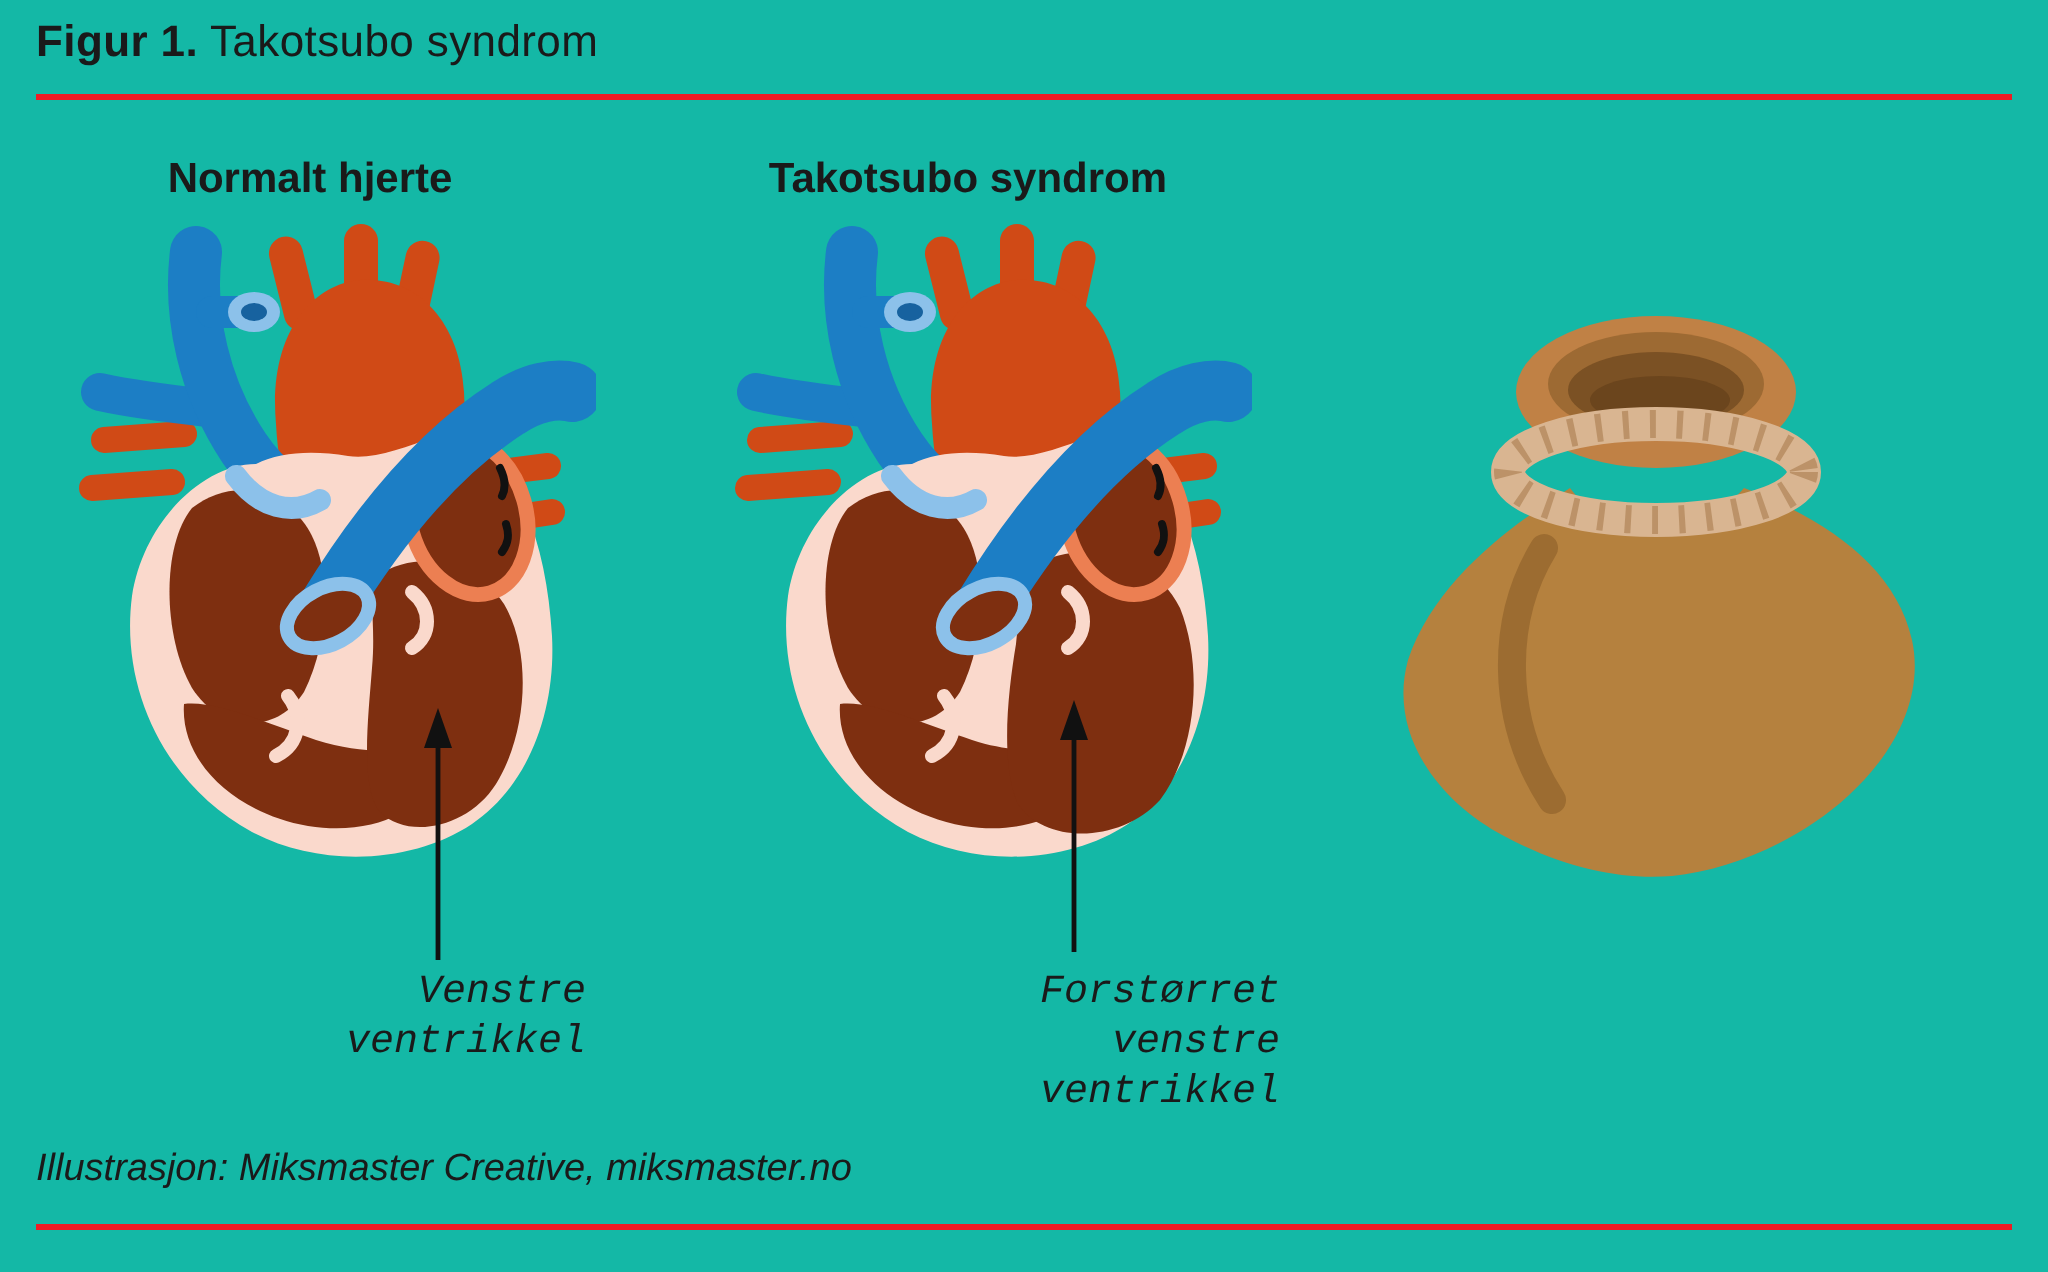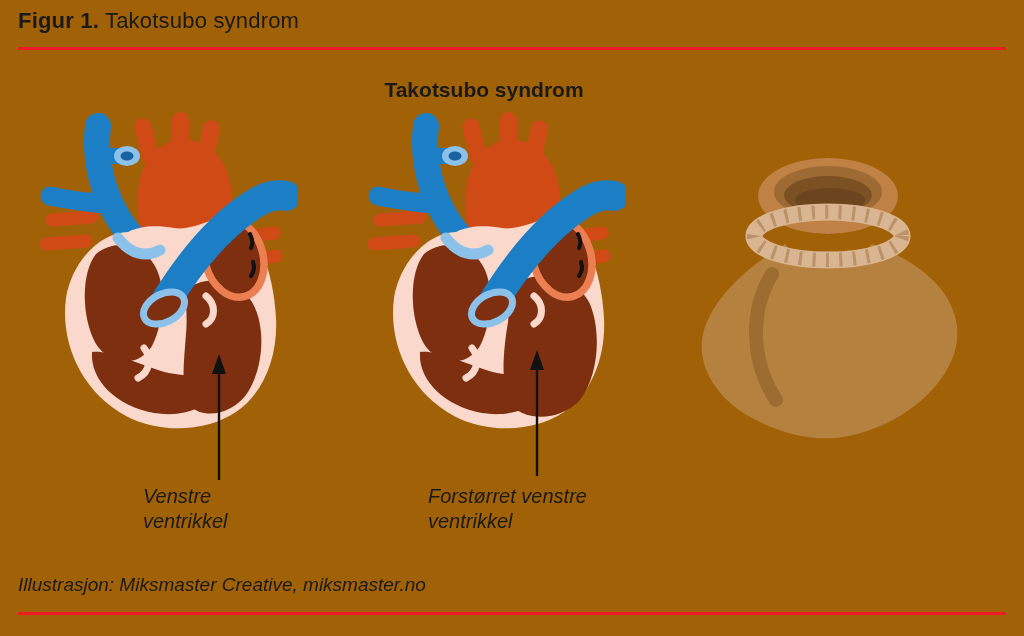--- a/index.html
+++ b/index.html
@@ -1,30 +1,30 @@
 <!DOCTYPE html>
 <html style="--accent-red: #ED1C24; --text: #1A1A1A; --arrow-black: #111111; --heart-wall-pink: #FAD9CC; --heart-chamber-brown: #7E2F10; --artery-orange: #D04A16; --atrium-rim-salmon: #EC7F52; --vein-blue: #1C7EC5; --vein-light-blue: #8CC1EA; --vein-opening-blue: #17629F; --pot-body: #B5813E; --pot-shadow: #9C6C31; --pot-rim: #C08145; --pot-mouth-mid: #9D6A33; --pot-mouth-dark: #7B5124; --pot-mouth-deep: #6B451D; --rope-tan: #D9B591; --rope-line: #B68C60;"><head>
 <meta charset="utf-8">
 <style>
   html,body{margin:0;padding:0;background:#ffffff;}
   .page{
-    position:relative;width:1024px;height:636px;background:#a16207;overflow:hidden;
+    position:relative;width:1024px;height:636px;background:#14b8a6;overflow:hidden;
     font-family:"Liberation Sans","DejaVu Sans",sans-serif;color:var(--text,#1a1a1a);
   }
   .fig-title{position:absolute;left:18px;top:8px;font-size:22px;letter-spacing:.2px;}
   .fig-title b{font-weight:700;}
   .rule{position:absolute;left:18px;width:988px;height:2.5px;background:var(--accent-red,#ED1C24);}
   .rule.top{top:47px;}
   .rule.bottom{top:612px;}
   .col-heading{position:absolute;top:78px;font-size:21px;font-weight:700;text-align:center;white-space:nowrap;}
   .col-heading.c1{left:25px;width:260px;}
   .col-heading.c2{left:354px;width:260px;}
   .col-heading.c3{left:680px;width:280px;}
   .illus{position:absolute;}
-  .annotation{position:absolute;font-size:20px;font-style:italic;text-align:left;line-height:1.25;}
+  .annotation{position:absolute;font-size:20px;font-style:italic;text-align:right;line-height:1.25;font-family:Liberation Mono, monospace;}
   .annotation.a1{left:143px;top:484px;width:150px;}
   .annotation.a2{left:428px;top:484px;width:212px;}
   .credit{position:absolute;left:18px;top:574px;font-size:19px;font-style:italic;}
   
   .f-orange{fill:var(--artery-orange);} .s-orange{stroke:var(--artery-orange);fill:none;} .s-blue{stroke:var(--vein-blue);fill:none;}
   .f-lblue{fill:var(--vein-light-blue);} .s-lblue{stroke:var(--vein-light-blue);fill:none;}
   .f-hole{fill:var(--vein-opening-blue);}
   .f-pink{fill:var(--heart-wall-pink);} .s-pink{stroke:var(--heart-wall-pink);fill:none;}
   .f-dark{fill:var(--heart-chamber-brown);}
   .s-salmon{stroke:var(--atrium-rim-salmon);}
@@ -39,20 +39,21 @@
 <body>
 
 <div class="page">
 
   <div class="fig-title">
     <b>Figur 1.</b>
     <span>Takotsubo syndrom</span>
   </div>
   <div class="rule top"></div>
 
+  <div class="col-heading c1">Normalt hjerte</div>
   <div class="col-heading c2">Takotsubo syndrom</div>
 
   <svg width="0" height="0" style="position:absolute" aria-hidden="true">
     <defs>
       <g id="h-back">
 
         <path class="s-orange" stroke-width="13" stroke-linecap="round" d="M14,108 L54,105"></path>
         <path class="s-orange" stroke-width="13" stroke-linecap="round" d="M8,132 L48,129"></path>
         <path class="s-orange" stroke-width="13" stroke-linecap="round" d="M196,126 L236,121"></path>
         <path class="s-orange" stroke-width="13" stroke-linecap="round" d="M198,150 L238,144"></path>

